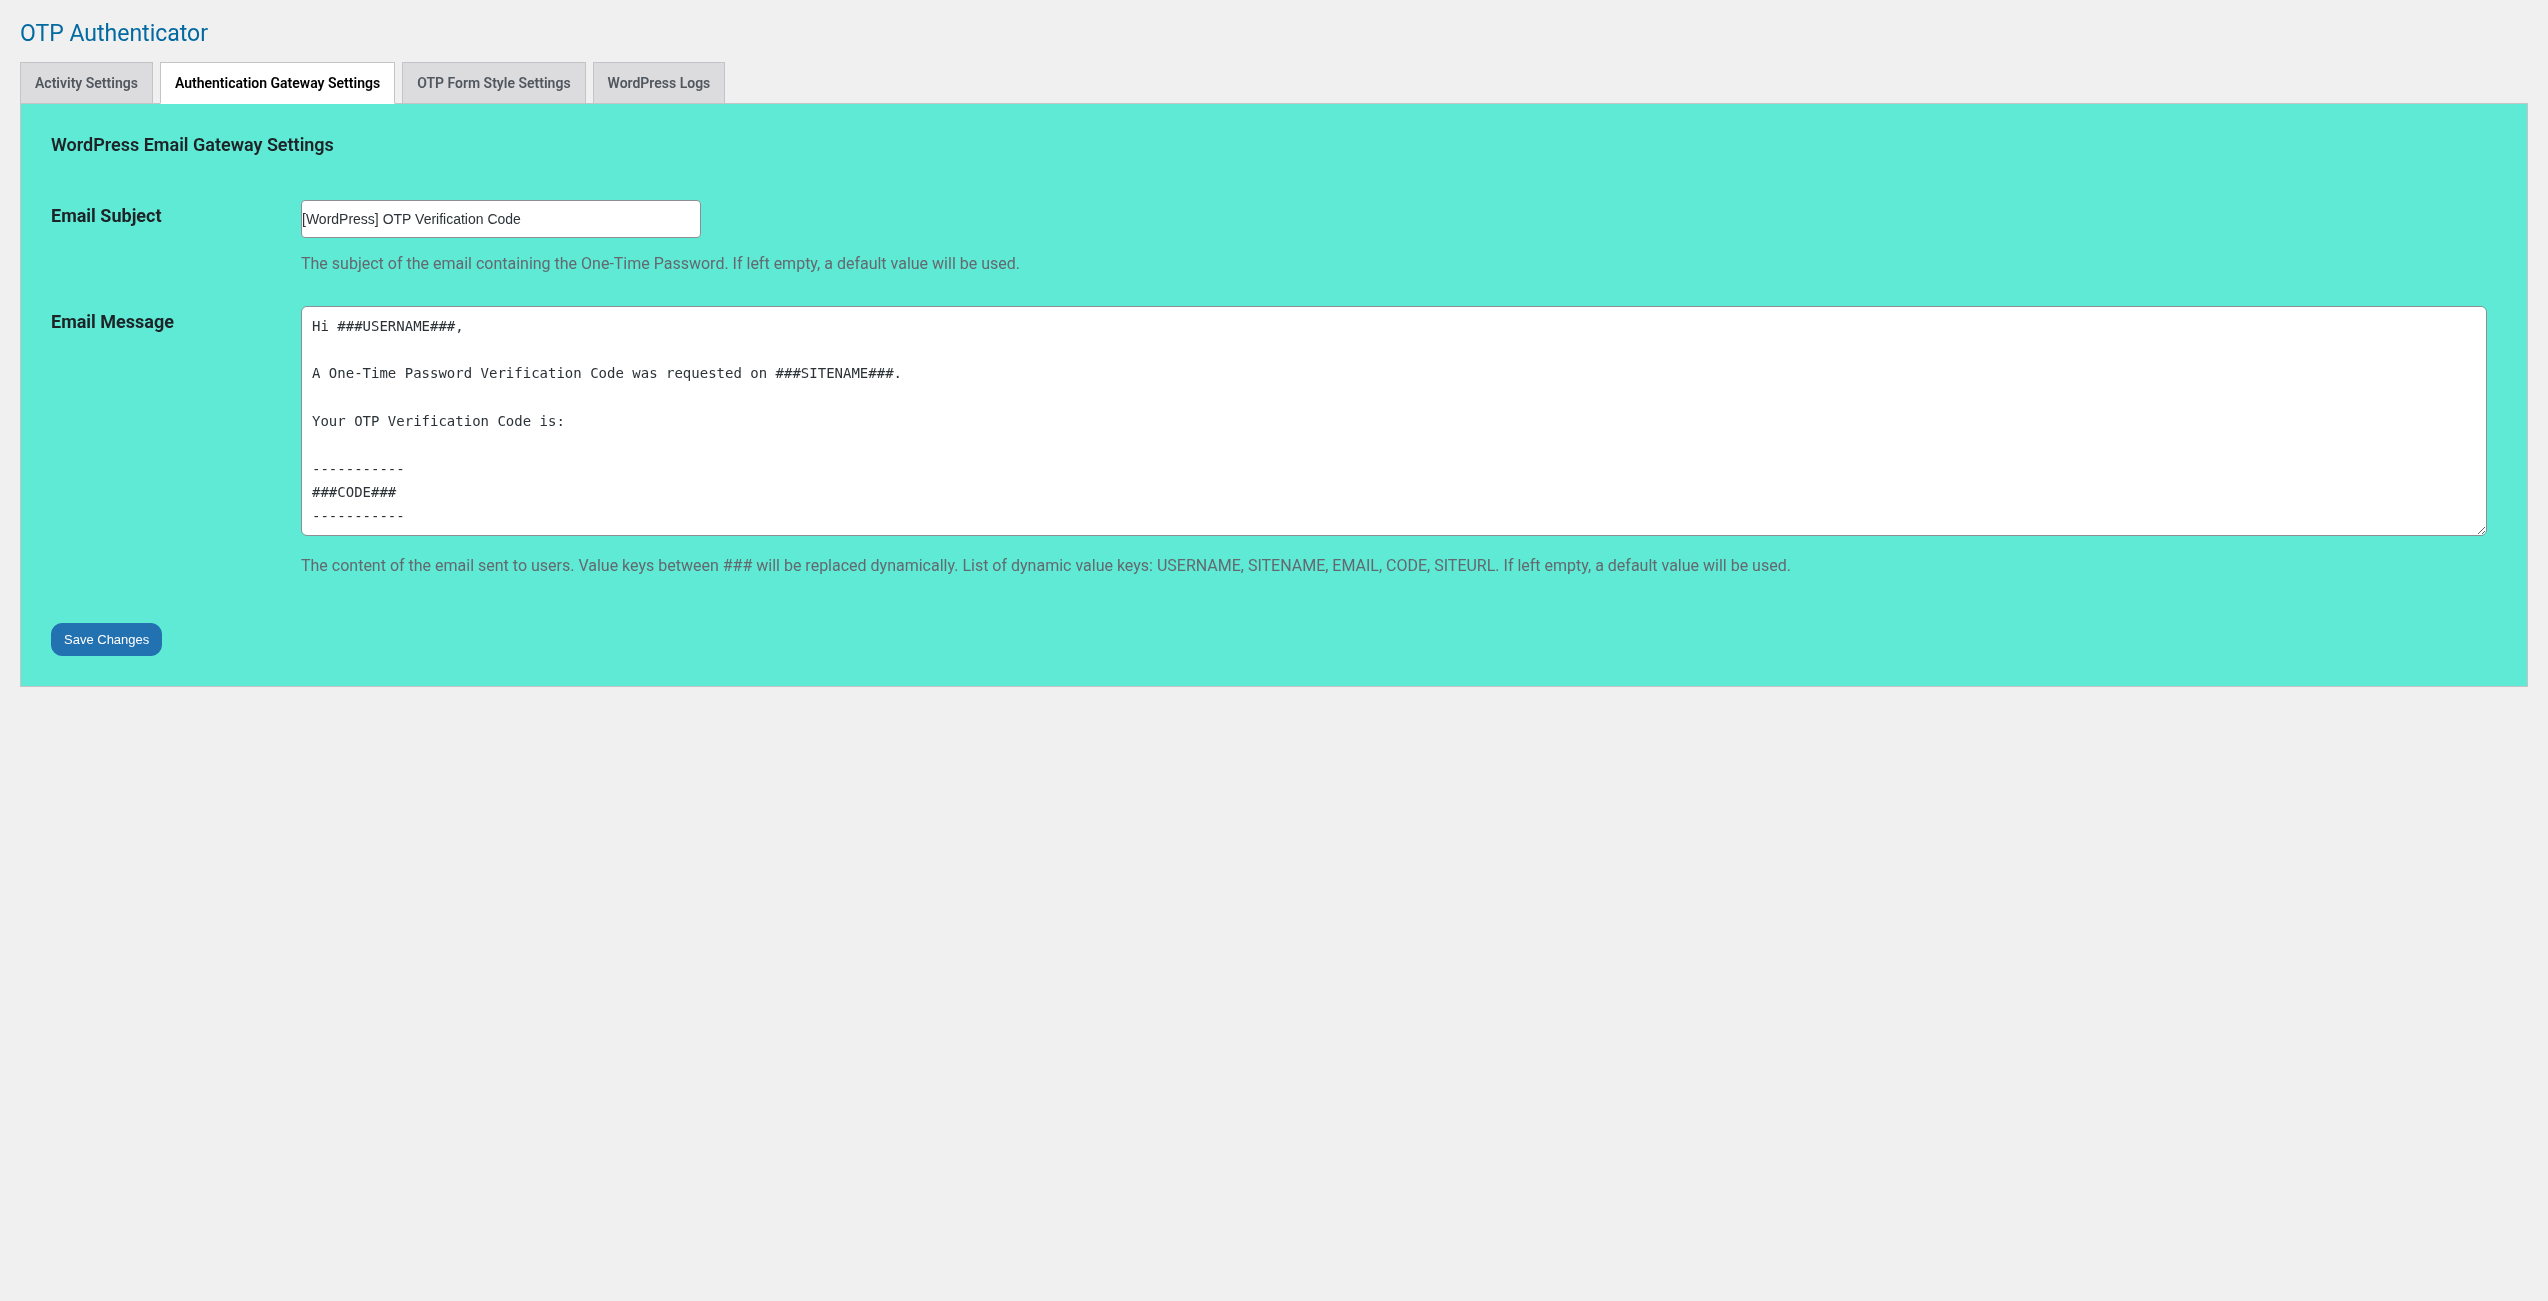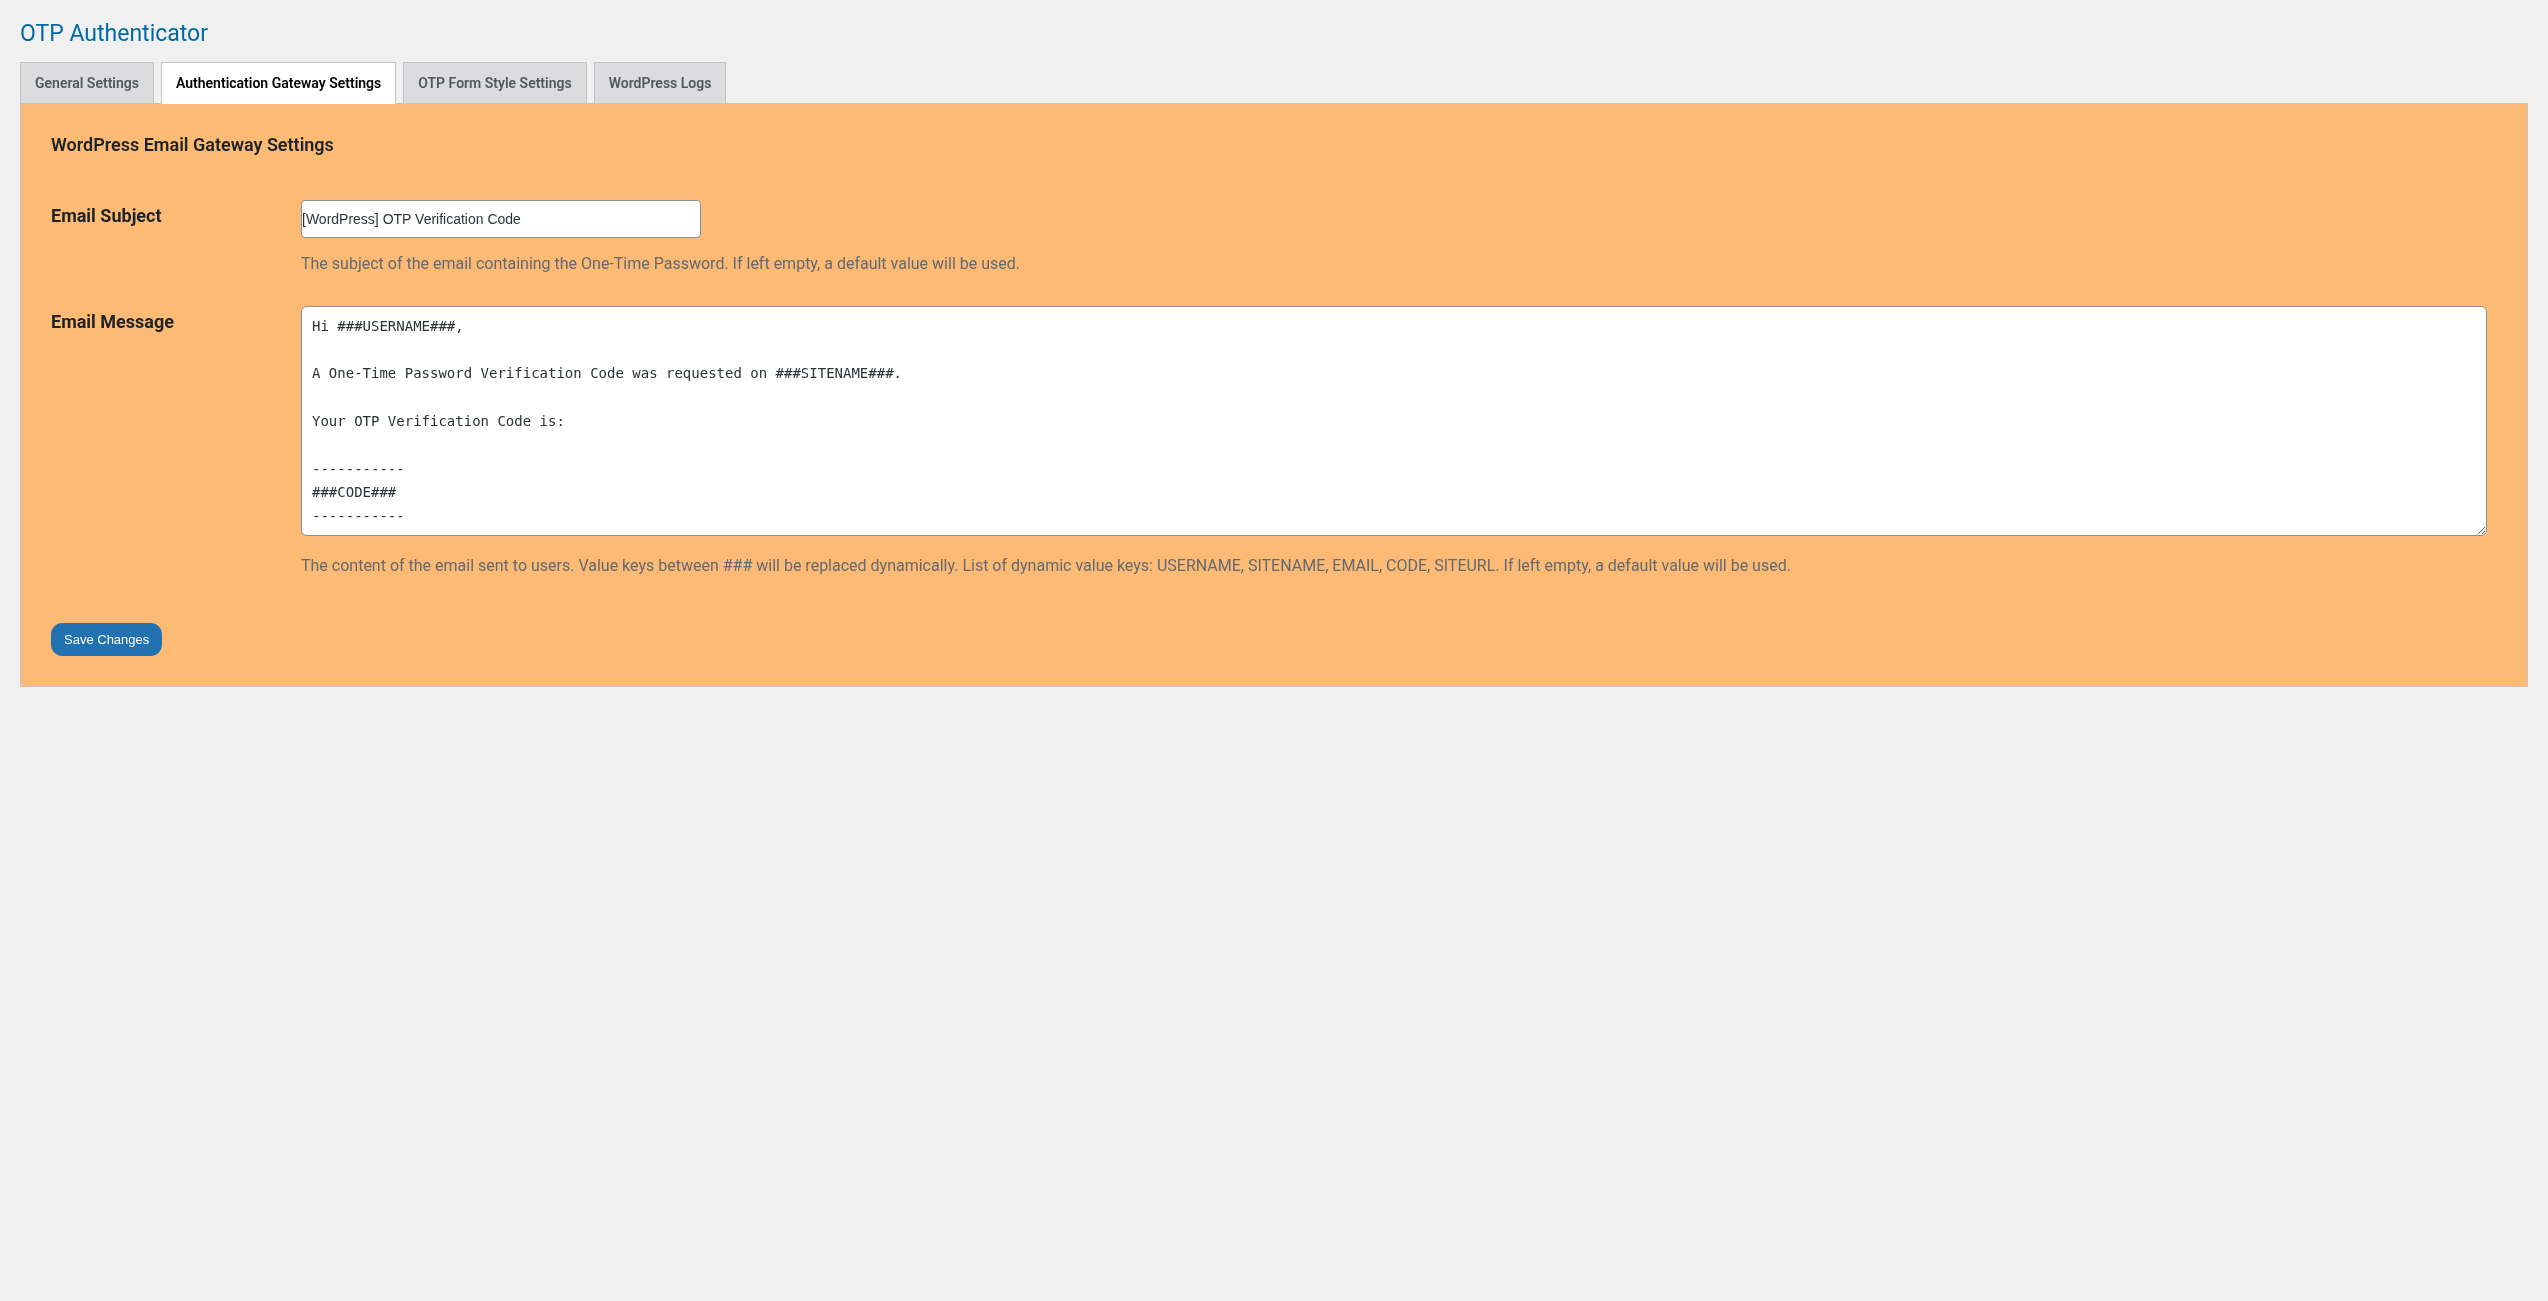--- a/index.html
+++ b/index.html
@@ -50,21 +50,21 @@
       color: #000;
       border-bottom: 1px solid #fff;
       margin-bottom: -1px;
     }
     .tabs-wrapper::after {
       content: "";
       display: table;
       clear: both;
     }
     .panel {
-      background: #fdba74;
+      background: #5eead4;
       border: 1px solid #c3c4c7;
       border-top: none;
       padding: 20px 30px 30px 30px;
     }
     h2.section-heading {
       font-size: 18px;
       font-weight: 600;
       color: #1d2327;
       margin: 10px 0 30px 0;
     }
@@ -128,21 +128,21 @@
       cursor: pointer;
       line-height: 1.5;
     }
   </style>
 </head>
 <body>
 
 <h1 class="page-title">OTP Authenticator</h1>
 
 <div class="tabs-wrapper">
-  <a class="nav-tab">General Settings</a>
+  <a class="nav-tab">Activity Settings</a>
   <a class="nav-tab active">Authentication Gateway Settings</a>
   <a class="nav-tab">OTP Form Style Settings</a>
   <a class="nav-tab">WordPress Logs</a>
 </div>
 
 <div class="panel">
   <h2 class="section-heading">WordPress Email Gateway Settings</h2>
 
   <table class="form-table">
     <tbody>

